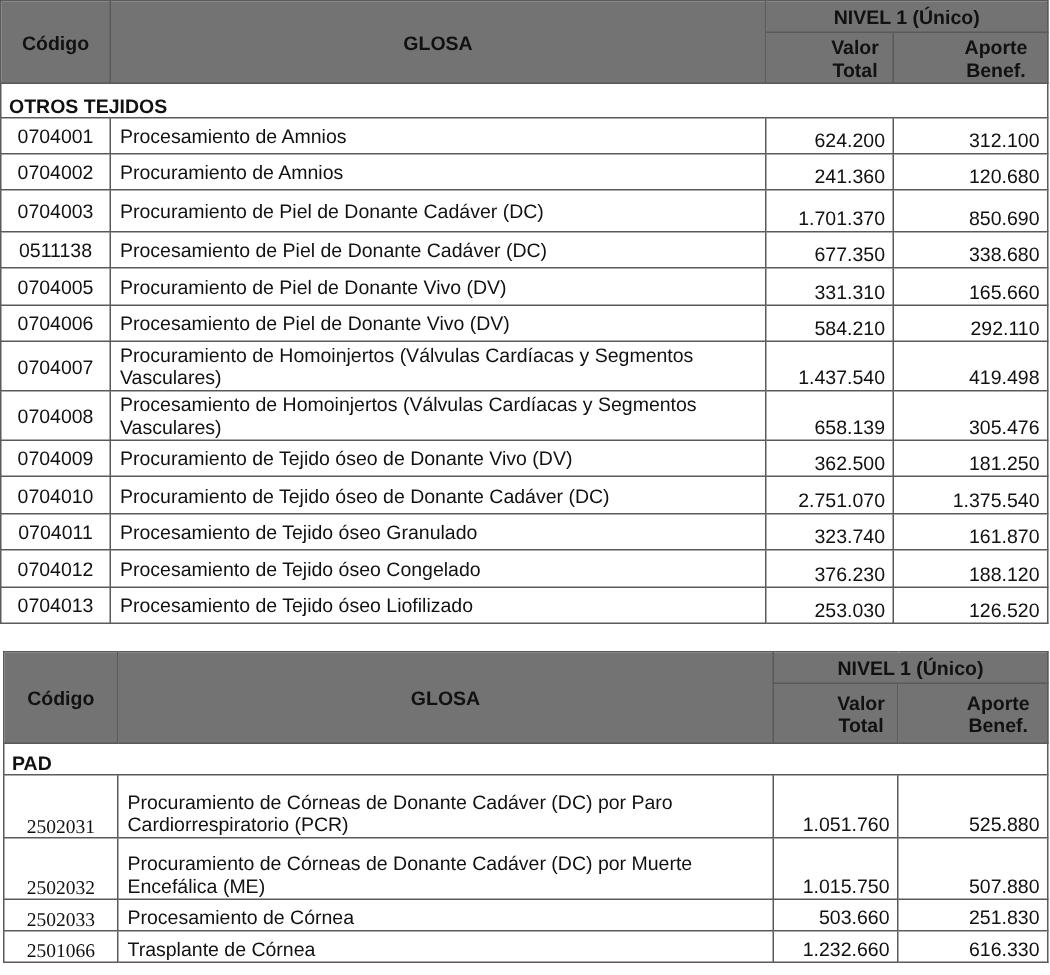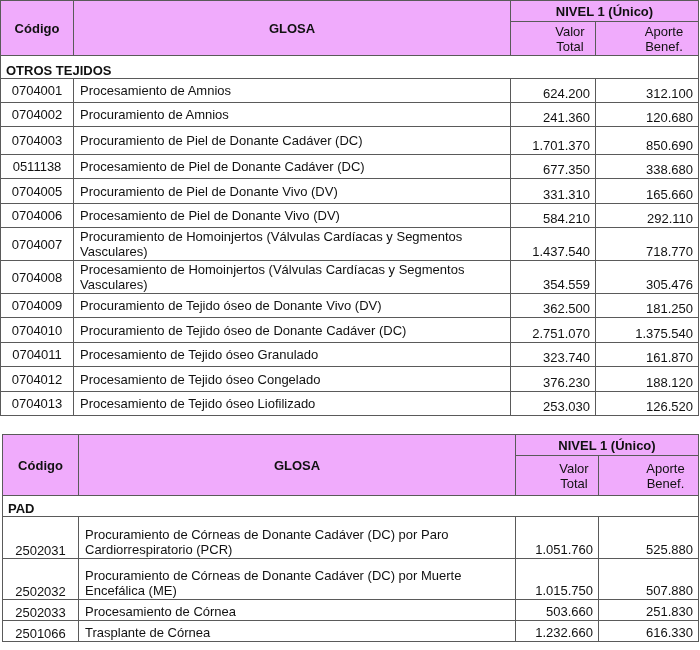--- a/index.html
+++ b/index.html
@@ -1,28 +1,28 @@
 <!DOCTYPE html>
 <html><head>
 <meta charset="utf-8">
 <style>
   html, body { margin: 0; padding: 0; background: #ffffff; }
   body { width: 700px; height: 650px; position: relative; overflow: hidden;
          font-family: "Liberation Sans", sans-serif; color: #111; font-size: 13px; }
   table { border-collapse: collapse; position: absolute; table-layout: fixed; }
   td, th { border: 1.3px solid #5a5a5a; padding: 0 6px; vertical-align: bottom; line-height: 15px; }
-  th { background: #f0abfc; font-weight: bold; text-align: center; vertical-align: middle; }
-  th.sub { font-weight: normal; padding-left: 40px; }
+  th { background: #737373; font-weight: bold; text-align: center; vertical-align: middle; }
+  th.sub { font-weight: bold; padding-left: 40px; }
   td.code { text-align: center; vertical-align: middle; padding: 0 4px; }
   td.num { text-align: right; padding: 0 5px 1px 4px; }
   td.glosa { vertical-align: middle; padding: 1px 6px; }
   td.section { font-weight: bold; text-align: left; padding: 2px 4px 0 5px; border-left: 1.3px solid #5a5a5a; }
   #t1 { left: 0; top: 0; width: 698px; }
   #t2 { left: 2px; top: 434px; width: 696px; }
-  #t2 td.code { vertical-align: bottom; }
+  #t2 td.code { vertical-align: bottom; font-family: Liberation Serif, serif; }
   #t2 td.glosa { vertical-align: bottom; }
 </style>
 </head>
 <body>
 
 <table id="t1">
   <colgroup>
     <col style="width:73px">
       <col style="width:437px">
       <col style="width:85px">
@@ -76,26 +76,26 @@
       <tr style="height: 24px; margin-top: 37px;">
         <td class="code">0704006</td>
         <td class="glosa">Procesamiento de Piel de Donante Vivo (DV)</td>
         <td class="num">584.210</td>
         <td class="num">292.110</td>
       </tr>
       <tr style="height: 32px;">
         <td class="code">0704007</td>
         <td class="glosa">Procuramiento de Homoinjertos (Válvulas Cardíacas y Segmentos Vasculares)</td>
         <td class="num">1.437.540</td>
-        <td class="num">718.770</td>
+        <td class="num">419.498</td>
       </tr>
       <tr style="height: 33px;">
         <td class="code">0704008</td>
         <td class="glosa">Procesamiento de Homoinjertos (Válvulas Cardíacas y Segmentos Vasculares)</td>
-        <td class="num">354.559</td>
+        <td class="num">658.139</td>
         <td class="num">305.476</td>
       </tr>
       <tr style="height: 24px;">
         <td class="code">0704009</td>
         <td class="glosa">Procuramiento de Tejido óseo de Donante Vivo (DV)</td>
         <td class="num">362.500</td>
         <td class="num">181.250</td>
       </tr>
       <tr style="height: 25px;">
         <td class="code">0704010</td>

